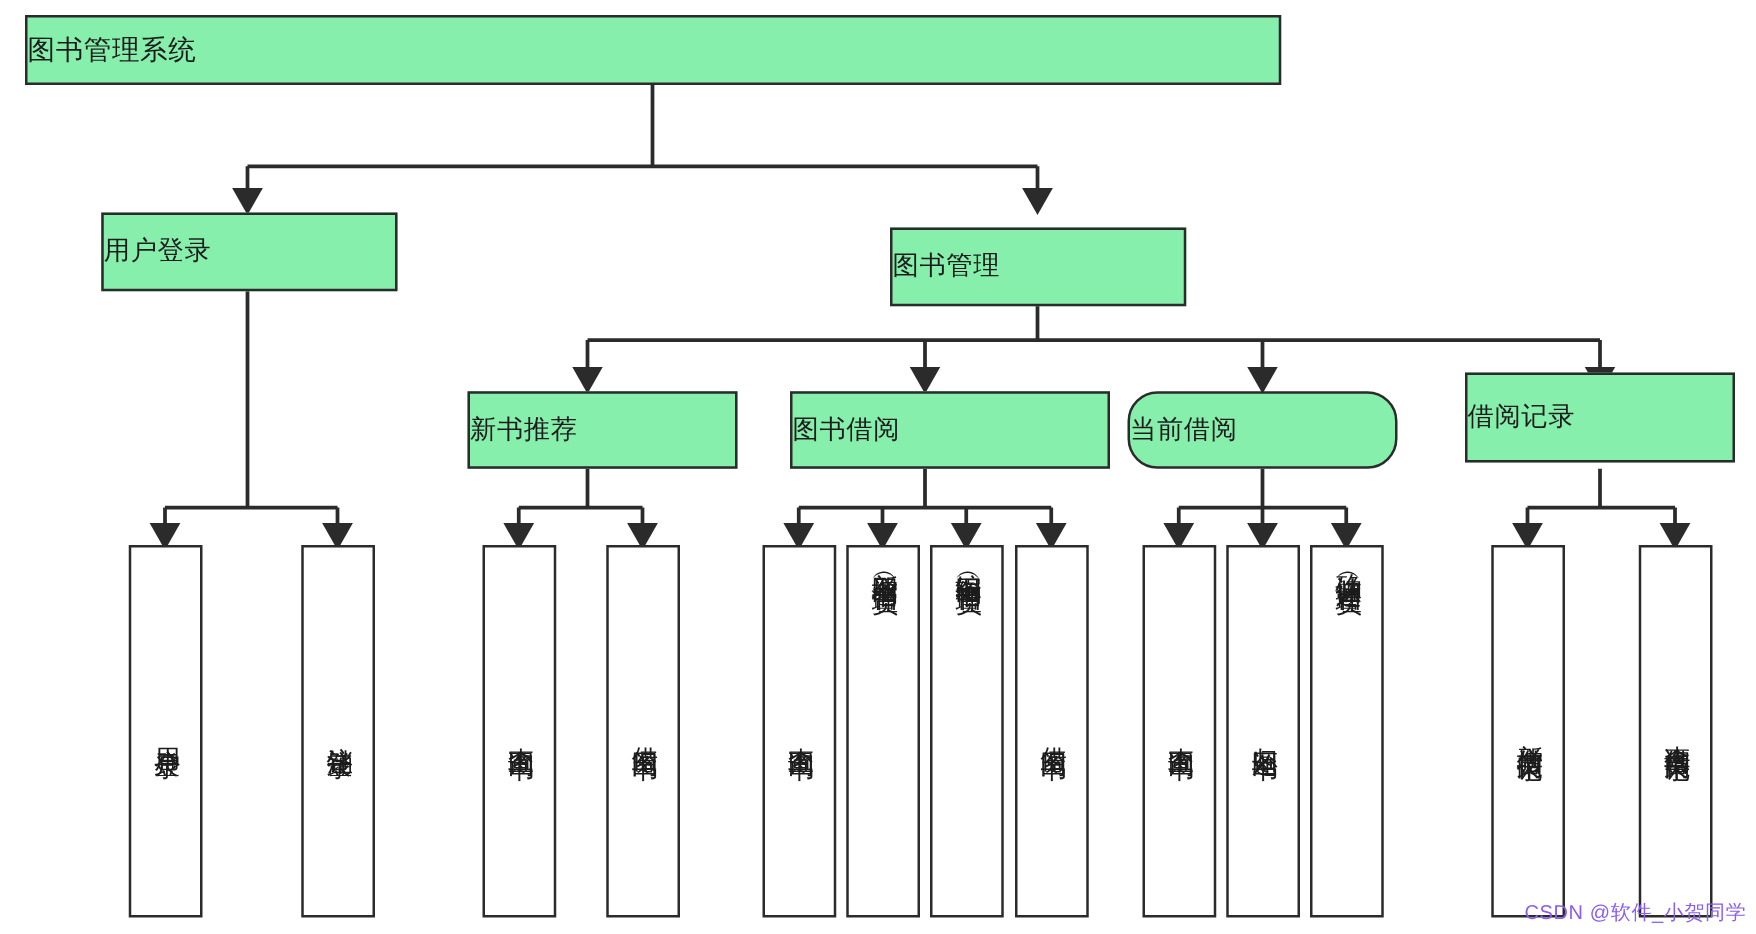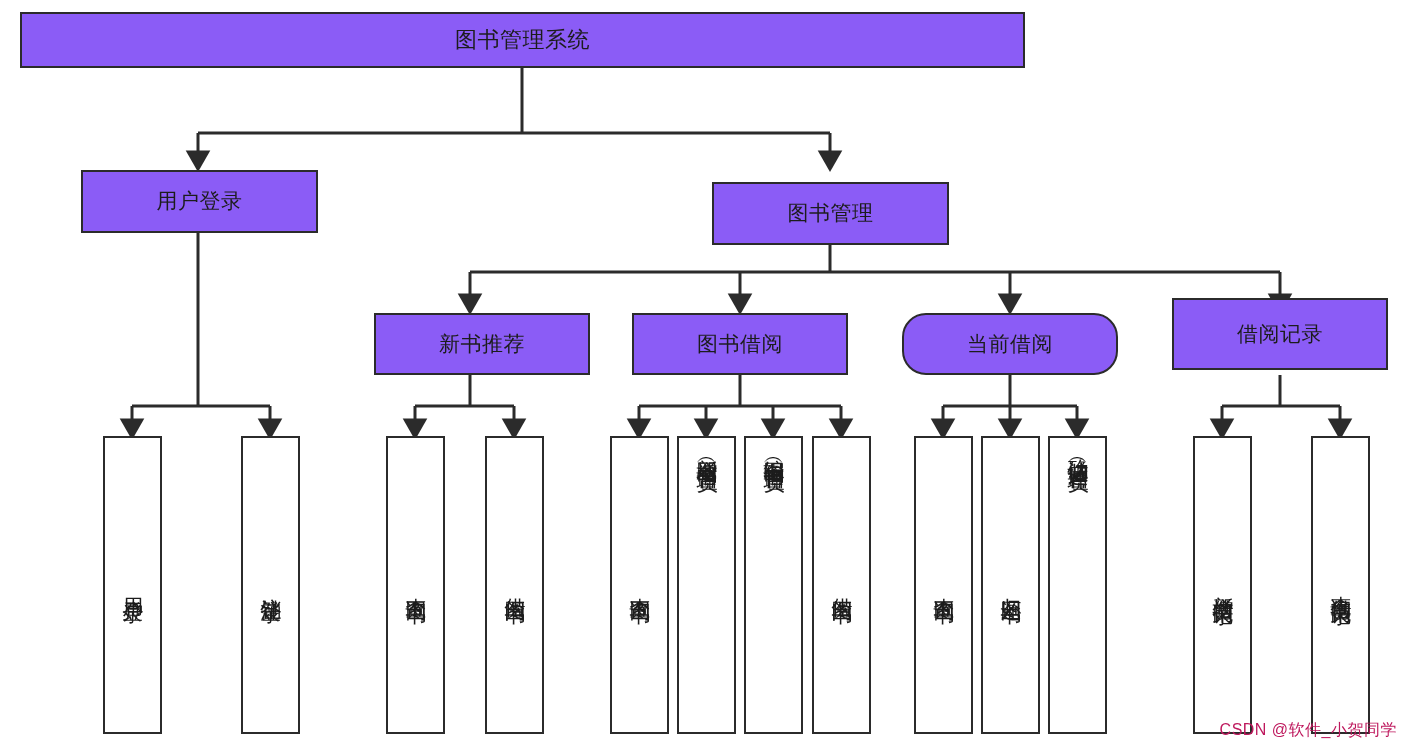--- a/index.html
+++ b/index.html
@@ -9,25 +9,25 @@
     font-family:"Liberation Sans","DejaVu Sans",sans-serif;
     color:#1a1a1a;
     overflow:hidden;
   }
   #canvas{position:relative;width:1405px;height:747px;}
   svg#wires{position:absolute;left:0;top:0;width:1405px;height:747px;pointer-events:none;}
 
   .node{
     position:absolute;
     box-sizing:border-box;
-    background:#8b5cf6;
+    background:#86efac;
     border:2.5px solid #2b2b2b;
     display:flex;
     align-items:center;
-    justify-content:center;
+    justify-content:flex-start;
     z-index:2;
   }
   .node .label{
     font-size:21px;
     line-height:1.15;
     letter-spacing:0.5px;
     color:#1c1c1c;
     white-space:nowrap;
   }
 
@@ -51,21 +51,21 @@
     letter-spacing:2px;
     color:#1c1c1c;
     white-space:nowrap;
   }
   .leaf.top .vlabel{align-self:flex-start;margin-top:4px;}
 
   #watermark{
     position:absolute;
     right:8px;bottom:6px;
     font-size:16px;
-    color:#be185d;
+    color:#8b5cf6;
     letter-spacing:0.5px;
     z-index:3;
     white-space:nowrap;
     text-align:right;
   }
 </style>
 </head>
 <body>
 
 <div id="canvas">
@@ -127,21 +127,21 @@
   <div class="node" style="left:81px;top:170px;width:237px;height:63px;">
     <span class="label">用户登录</span>
   </div>
   <div class="node" style="left:712px;top:182px;width:237px;height:63px;">
     <span class="label">图书管理</span>
   </div>
 
   <div class="node" style="left:362px;top:313px;width:216px;height:62px;margin-left:12px;">
     <span class="label">新书推荐</span>
   </div>
-  <div class="node" style="left:632px;top:313px;width:216px;height:62px;">
+  <div class="node" style="left:632px;top:313px;width:256px;height:62px;">
     <span class="label">图书借阅</span>
   </div>
   <div class="node" style="left:902px;top:313px;width:216px;height:62px;border-radius:24px;">
     <span class="label">当前借阅</span>
   </div>
   <div class="node" style="left:1172px;top:298px;width:216px;height:72px;">
     <span class="label">借阅记录</span>
   </div>
 
   <div class="leaf" style="left:103px;top:436px;width:59px;height:298px;">

